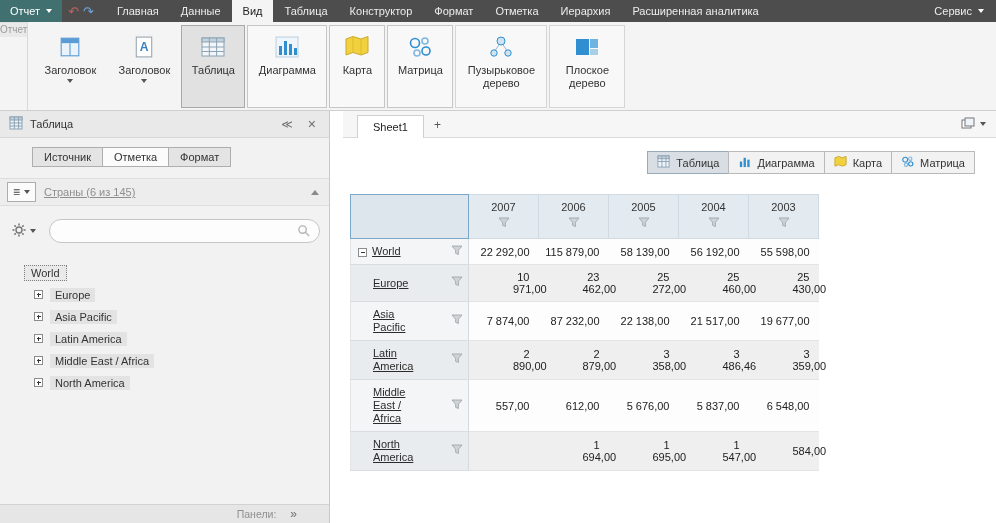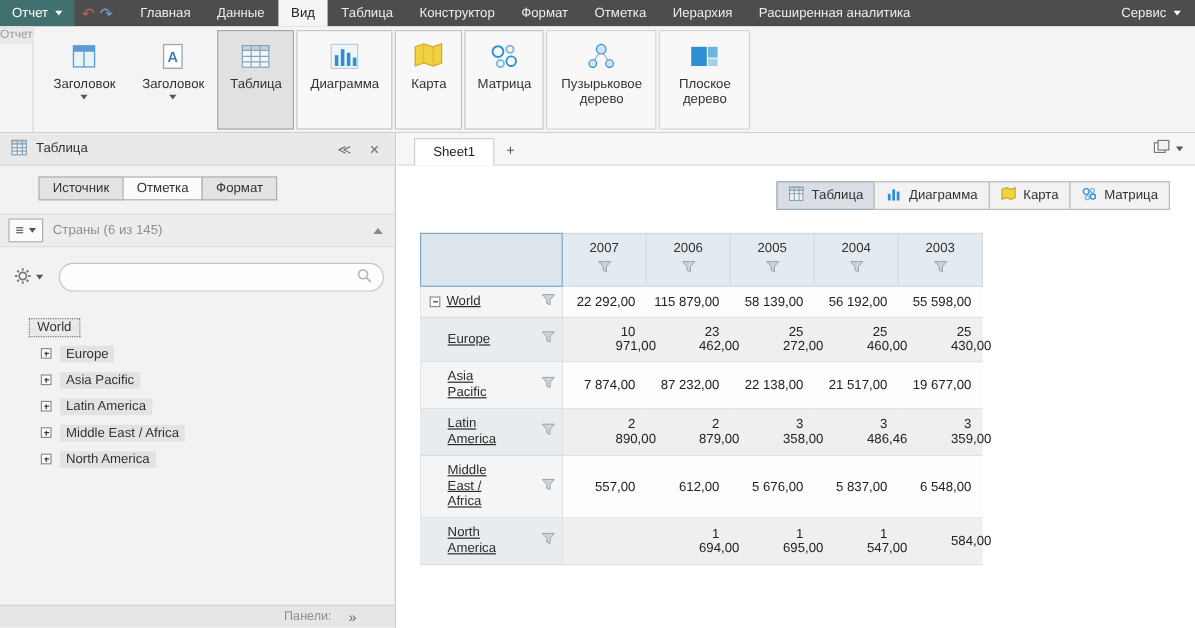--- a/index.html
+++ b/index.html
@@ -45,40 +45,40 @@
   .sb-header { height:27px; background:#e9e9e9; border-bottom:1px solid #d8d8d8; display:flex; align-items:center; padding:0 9px; gap:7px; }
   .sb-title { flex:1; color:#333; }
   .sb-glyph { color:#6e6e6e; cursor:pointer; padding:0 4px; }
   .sb-close { font-size:14px; line-height:1; }
   .sb-tabs { display:flex; margin:9px 0 0 33px; }
   .sb-tab { border:1px solid #aeaeae; background:#e4e4e4; padding:3px 11px; margin-left:-1px; cursor:pointer; color:#333; }
   .sb-tab.active { background:#fbfbfb; }
   .sb-section { margin-top:11px; height:28px; background:#ededed; border-top:1px solid #dedede; border-bottom:1px solid #dedede; display:flex; align-items:center; padding:0 10px 0 7px; gap:8px; }
   .menu-btn { height:20px; border:1px solid #adadad; background:#fbfbfb; display:flex; align-items:center; gap:4px; padding:0 5px; cursor:pointer; }
   .hamburger { font-size:12px; color:#444; line-height:1; }
-  .sb-section-title { flex:1; color:#8f8f8f; }
+  .sb-section-title { flex:1; color:#8f8f8f;text-decoration:underline; }
   .tri-up { width:0; height:0; border-left:4px solid transparent; border-right:4px solid transparent; border-bottom:5px solid #8a8a8a; cursor:pointer; }
   .sb-controls { margin:13px 9px 0 8px; display:flex; align-items:center; gap:9px; }
   .gear-btn { display:flex; align-items:center; gap:4px; padding:2px 4px; cursor:pointer; }
   .search-box { flex:1; height:24px; border:1px solid #c6c6c6; border-radius:12px; background:#fdfdfd; display:flex; align-items:center; padding:0 9px; }
   .search-box input { flex:1; border:none; outline:none; background:transparent; font-family:inherit; font-size:11px; }
   .tree { margin-top:21px; padding-left:24px; }
   .tree-label { background:#e3e3e3; padding:1px 5px; color:#333; cursor:pointer; }
   .tree-label.root { background:#e9e9e9; border:1px dotted #7f7f7f; padding:1px 6px; }
   .tree-row { display:flex; align-items:center; margin-top:5px; height:17px; }
   .tree-row .box-exp { margin-left:10px; margin-right:7px; }
   .box-exp { width:9px; height:9px; border:1px solid #8c8c8c; background:#fff; display:inline-block; position:relative; flex:none; cursor:pointer; }
   .box-exp::before { content:""; position:absolute; left:1.5px; right:1.5px; top:50%; margin-top:-0.5px; height:1px; background:#333; }
   .box-exp.plus::after { content:""; position:absolute; top:1.5px; bottom:1.5px; left:50%; margin-left:-0.5px; width:1px; background:#333; }
   .sb-bottom { position:absolute; bottom:0; left:0; right:0; height:19px; background:#e6e6e6; border-top:1px solid #d2d2d2; display:flex; align-items:center; justify-content:flex-end; padding-right:32px; gap:14px; color:#8f8f8f; font-size:10.5px;margin-top:16px; }
   .dbl-chevron { color:#6e6e6e; font-size:12px; cursor:pointer; }
 
   
   .main { position:absolute; top:111px; left:331px; right:0; bottom:0; background:#fff; }
-  .sheetbar { height:27px; background:#f6f6f6; border-bottom:1px solid #d9d9d9; display:flex; align-items:flex-end; position:relative; }
+  .sheetbar { height:27px; background:#f6f6f6; border-bottom:1px solid #d9d9d9; display:flex; align-items:flex-end; position:relative;margin-left:12px; }
   .sheet-tab { background:#fff; border:1px solid #cfcfcf; border-bottom:none; padding:5px 15px 5px 15px; margin-left:14px; position:relative; bottom:-1px; cursor:pointer; color:#222; }
   .add-tab { padding:5px 10px; color:#555; cursor:pointer; font-size:12px; }
   .win-controls { margin-left:auto; display:flex; align-items:center; gap:5px; padding:0 10px 6px 0; cursor:pointer; }
   .content { position:relative; height:calc(100% - 27px); }
   .view-switcher { position:absolute; top:13px; right:21px; display:flex; }
   .vs-btn { display:flex; align-items:center; gap:6px; border:1px solid #b9b9b9; background:#f2f2f2; padding:3px 9px; margin-left:-1px; cursor:pointer; white-space:nowrap; color:#333; }
   .vs-btn.active { background:#d8dee3; border-color:#9aabb8; }
 
   
   .data-table { position:absolute; top:56px; left:19px; border-collapse:collapse; table-layout:fixed; width:468px; }

